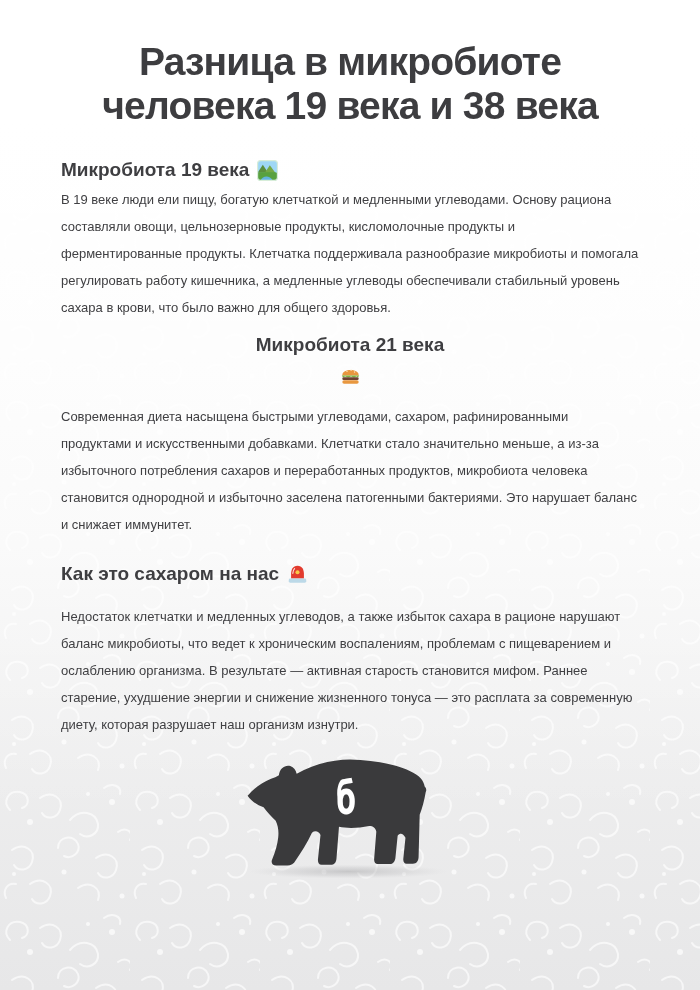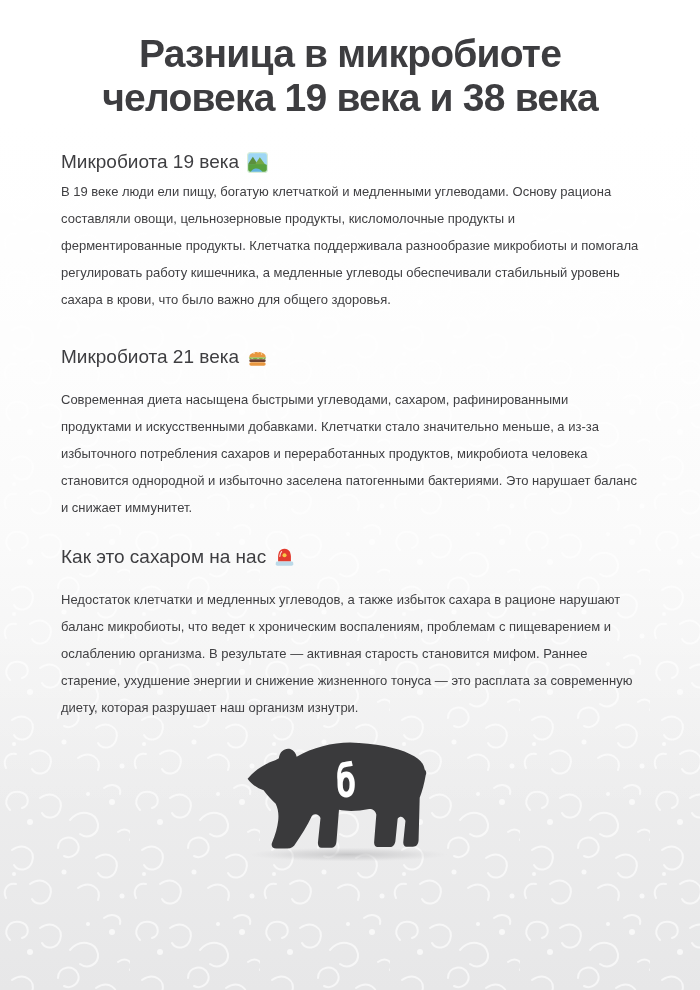--- a/index.html
+++ b/index.html
@@ -9,29 +9,29 @@
     background:#fff;
   }
   .page{position:relative;width:700px;height:990px;
     background:linear-gradient(180deg,#fdfdfd 0%,#f4f4f4 55%,#e7e7e8 100%);}
   .bg-pattern{position:absolute;left:0;top:0;width:700px;height:990px;display:block;}
   .bg-fade{position:absolute;left:0;top:0;width:700px;height:990px;
     background:linear-gradient(180deg,rgba(255,255,255,1) 12%,rgba(255,255,255,.55) 55%,rgba(255,255,255,0) 82%);
     pointer-events:none;}
   .content{position:relative;padding:24px 61px 0;}
   .title{
-    margin:8px;text-align:center;color:#3d3d40;font-weight:700;
+    margin:16px;text-align:center;color:#3d3d40;font-weight:700;
     font-size:39px;line-height:44px;letter-spacing:-0.8px;
   }
   .title div{white-space:nowrap;}
   .sec-h{
     display:flex;align-items:center;gap:8px;
-    margin:30px 0 0;color:#3e3e41;font-size:19px;font-weight:400;line-height:24px;
+    margin:30px 0 0;color:#3e3e41;font-size:19px;font-weight:700;line-height:24px;
   }
-  .sec-h.s2{margin-top:32px;}
+  .sec-h.s2{margin-top:12px;flex-direction:column;}
   .sec-h.s3{margin-top:24px;}
   .emoji{width:21px;height:21px;display:inline-block;flex:0 0 auto;}
   .emoji svg{width:21px;height:21px;display:block;}
   .sec-p{
     margin:4px 0 0;max-width:580px;
     color:#404043;font-size:13px;line-height:27px;font-weight:400;
   }
   .sec-p.gap{margin-top:17px;}
   .bear-wrap{margin:18px auto 0;width:214px;}
   .bear-wrap svg{display:block;width:214px;height:128px;}

